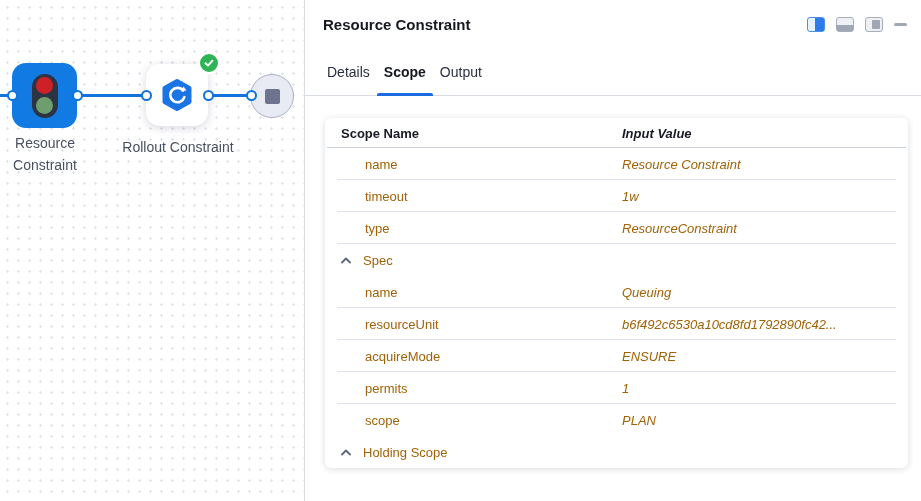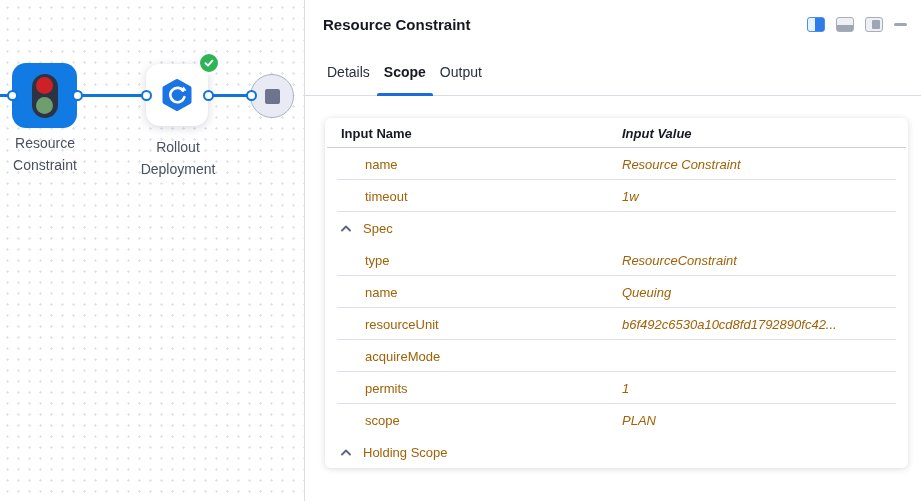--- a/index.html
+++ b/index.html
@@ -104,21 +104,21 @@
         <polygon points="17,3 29.5,10 29.5,24 17,31 4.5,24 4.5,10" fill="#1b74e4" stroke="#1b74e4" stroke-width="4" stroke-linejoin="round"></polygon>
         <path d="M 23.2 12.6 A 7.2 7.2 0 1 0 24.4 19.2" fill="none" stroke="#ffffff" stroke-width="2.6" stroke-linecap="round"></path>
         <path d="M 20.6 13.2 L 26.4 12.6 L 23.6 8.4 Z" fill="#ffffff"></path>
       </svg>
     </div>
     <div class="badge">
       <svg width="12" height="12" viewBox="0 0 12 12">
         <polyline points="2.6,6.3 5,8.6 9.4,3.7" fill="none" stroke="#fff" stroke-width="2" stroke-linecap="round" stroke-linejoin="round"></polyline>
       </svg>
     </div>
-    <div class="node-label label-2">Rollout Deployment</div>
+    <div class="node-label label-2">Rollout Constraint</div>
 
     <div class="node node-end">
       <div class="stop-sq"></div>
     </div>
 
     <div class="port" style="left:6.5px"></div>
     <div class="port" style="left:71.5px"></div>
     <div class="port" style="left:140.5px"></div>
     <div class="port" style="left:202.5px"></div>
     <div class="port" style="left:245.5px"></div>
@@ -142,69 +142,70 @@
     </div>
 
     <div class="tabs">
       <div class="tab">Details</div>
       <div class="tab active">Scope</div>
       <div class="tab">Output</div>
     </div>
 
     <div class="card">
       <div class="trow head">
-        <div class="c1">Input Name</div>
+        <div class="c1">Scope Name</div>
         <div class="c2">Input Value</div>
       </div>
       <div>
           <div class="trow value hr">
             <div class="c1">
               <span>name</span>
             </div>
             <div class="c2">Resource Constraint</div>
           </div>
           <div class="trow value hr">
             <div class="c1">
               <span>timeout</span>
             </div>
             <div class="c2">1w</div>
+          </div>
+          <div class="trow value hr">
+            <div class="c1">
+              <span>type</span>
+            </div>
+            <div class="c2">ResourceConstraint</div>
           </div>
           <div class="trow group">
             <div class="c1">
               <span class="chev">
                 <svg width="10" height="7" viewBox="0 0 10 7">
                   <polyline points="1,5.5 5,1.5 9,5.5" fill="none" stroke="#5b657f" stroke-width="1.8" stroke-linecap="round" stroke-linejoin="round"></polyline>
                 </svg>
               </span>
               <span>Spec</span>
             </div>
             <div class="c2"></div>
           </div>
           <div class="trow value hr">
             <div class="c1">
-              <span>type</span>
-            </div>
-            <div class="c2">ResourceConstraint</div>
-          </div>
-          <div class="trow value hr">
-            <div class="c1">
               <span>name</span>
             </div>
             <div class="c2">Queuing</div>
           </div>
           <div class="trow value hr">
             <div class="c1">
               <span>resourceUnit</span>
             </div>
             <div class="c2">b6f492c6530a10cd8fd1792890fc42...</div>
           </div>
           <div class="trow value hr">
             <div class="c1">
               <span>acquireMode</span>
             </div>
+            <div class="c2">ENSURE</div>
           </div>
           <div class="trow value hr">
             <div class="c1">
               <span>permits</span>
             </div>
             <div class="c2">1</div>
           </div>
           <div class="trow value">
             <div class="c1">
               <span>scope</span>

